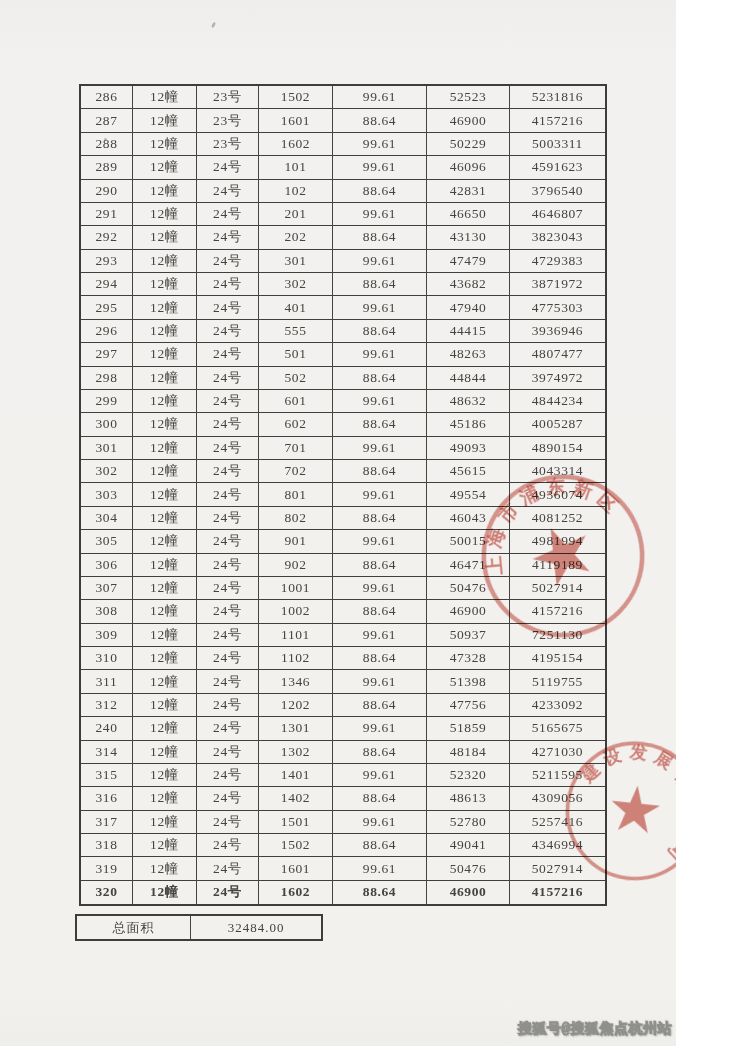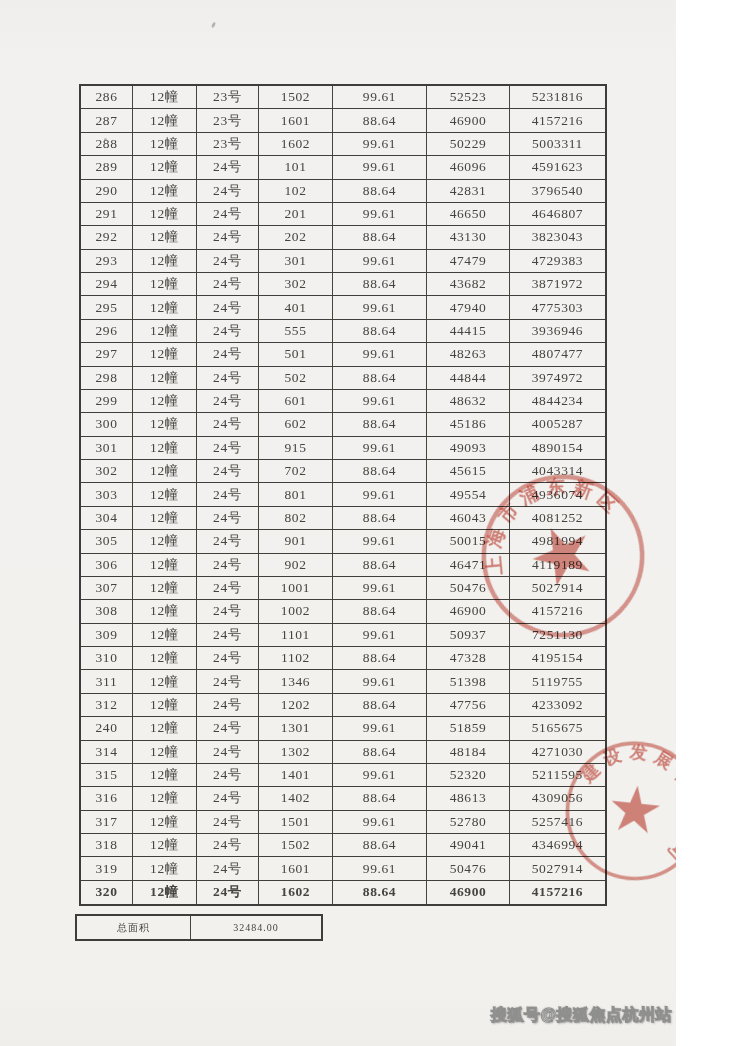--- a/index.html
+++ b/index.html
@@ -32,35 +32,35 @@
   .row:last-child .cell{border-bottom:none;font-weight:bold;}
 
   
   .total-table{
     position:absolute;left:75px;top:914px;width:248px;height:27px;
     border:2px solid #3e3d3b;box-sizing:border-box;
     display:grid;grid-template-columns:114px 1fr;
   }
   .total-cell{
     display:flex;align-items:center;justify-content:center;
-    font-size:10px;color:#454440;letter-spacing:1px;
+    font-size:13px;color:#454440;letter-spacing:1px;
   }
   .total-cell.label{border-right:1.4px solid #45443f;}
 
   
   .stamp{position:absolute;mix-blend-mode:multiply;}
   .stamp svg{filter:blur(.4px);}
   .stamp-1{left:473px;top:466px;width:180px;height:180px;transform:rotate(-24deg);}
   .stamp-2{left:560px;top:736px;width:150px;height:150px;transform:rotate(6deg);}
 
   
   .watermark{
-    position:absolute;right:4px;bottom:20px;
-    font-family:Liberation Sans, sans-serif;
-    font-size:16px;font-weight:bold;letter-spacing:.5px;
+    position:absolute;right:4px;bottom:8px;
+    font-family:Liberation Mono, monospace;
+    font-size:14px;font-weight:bold;letter-spacing:.5px;
     color:#fcfcfa;
     -webkit-text-stroke:1px #8f8f8d;
     text-shadow:1px 1px 2px rgba(110,110,108,.85), -1px -1px 1px rgba(170,170,168,.5);
     white-space:nowrap;
   }
 </style>
 </head>
 <body>
 
 <div class="page">
@@ -201,21 +201,21 @@
         <div class="cell">24号</div>
         <div class="cell">602</div>
         <div class="cell">88.64</div>
         <div class="cell">45186</div>
         <div class="cell">4005287</div>
       </div>
       <div class="row">
         <div class="cell">301</div>
         <div class="cell">12幢</div>
         <div class="cell">24号</div>
-        <div class="cell">915</div>
+        <div class="cell">701</div>
         <div class="cell">99.61</div>
         <div class="cell">49093</div>
         <div class="cell">4890154</div>
       </div>
       <div class="row">
         <div class="cell">302</div>
         <div class="cell">12幢</div>
         <div class="cell">24号</div>
         <div class="cell">702</div>
         <div class="cell">88.64</div>

